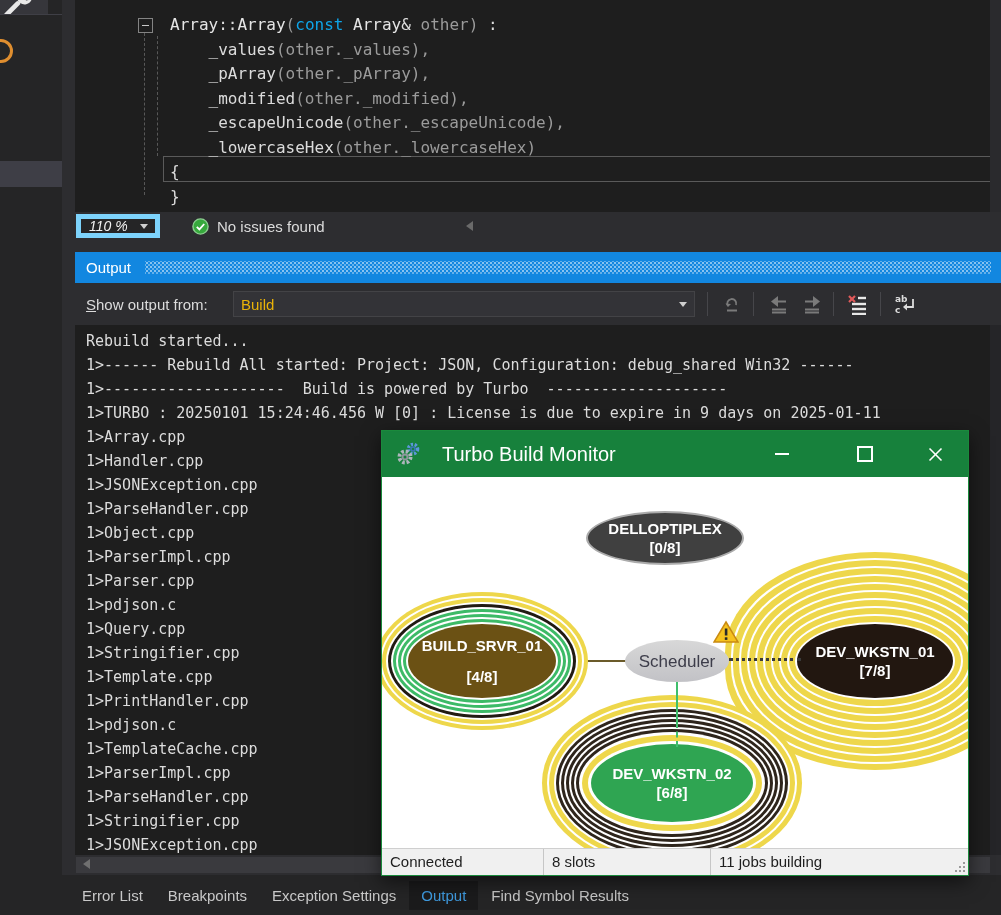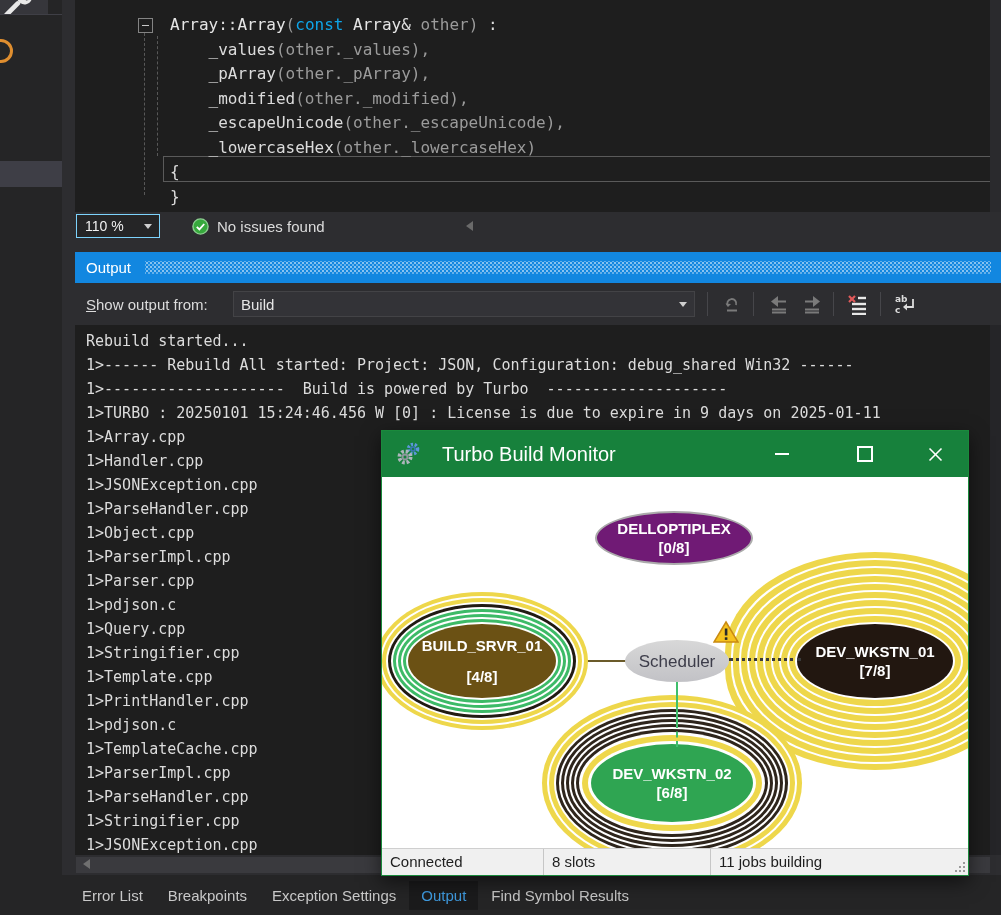--- a/index.html
+++ b/index.html
@@ -24,22 +24,22 @@
   #guide-1{left:69px;top:33px;height:162px;}
   #guide-2{left:82px;top:36px;height:120px;}
   #current-line-box{left:88px;top:156px;width:828px;height:24px;border:1px solid #5A5A5A;}
   #code-lines{left:95px;top:13px;font-family:"DejaVu Sans Mono",monospace;font-size:16px;line-height:24.5px;}
   .code-line{white-space:pre;height:24.5px;}
   .tk-plain{color:#DCDCDC;} .tk-dim{color:#9B9B9B;} .tk-type{color:#e5e5e5;} .tk-kw{color:#0ea5e9;}
   #editor-vscroll{right:0;top:0;width:11px;height:212px;background:#2A2A2D;}
 
   
   #editor-strip{left:75px;top:212px;width:926px;height:28px;background:#2D2D30;}
-  #zoom-combo{left:1px;top:2px;width:84px;height:24px;background:#252526;border:1px solid #7dd3fc;
-              box-sizing:border-box;display:flex;align-items:center;color:#F1F1F1;font-size:14px;}
+  #zoom-combo{left:1px;top:2px;width:84px;height:24px;background:#252526;border:5px solid #7dd3fc;
+              box-sizing:border-box;display:flex;align-items:center;color:#F1F1F1;font-size:14px;font-style:italic;}
   #zoom-combo .val{padding-left:8px;flex:1;}
   .caret-down{width:0;height:0;border-left:4px solid transparent;border-right:4px solid transparent;
               border-top:5px solid #CFCFCF;margin-right:7px;}
   #health{left:117px;top:0;height:28px;display:flex;align-items:center;}
   #health svg{display:block;}
   #health .txt{margin-left:8px;color:#DCDCDC;font-size:15px;}
   #strip-arrow{left:391px;top:9px;width:0;height:0;border-top:5px solid transparent;
                border-bottom:5px solid transparent;border-right:7px solid #6A6A6A;}
 
   
@@ -47,21 +47,21 @@
   #output-title{left:0;top:0;width:926px;height:31px;background:#1287E0;display:flex;align-items:center;}
   #output-title .txt{color:#FFFFFF;font-size:15px;padding-left:11px;}
   #drag-dots{flex:1;height:13px;margin:0 10px 0 14px;
      background-image:radial-gradient(rgba(255,255,255,.5) 1px,transparent 1.3px),
                       radial-gradient(rgba(255,255,255,.35) 1px,transparent 1.3px);
      background-size:4px 4px,4px 4px;background-position:0 0,2px 2px;}
   #output-toolbar{left:0;top:31px;width:926px;height:42px;background:#2D2D30;}
   #sof-label{left:11px;top:0;height:42px;display:flex;align-items:center;color:#DCDCDC;font-size:15px;}
   #sof-label .accel{text-decoration:underline;}
   #source-combo{left:158px;top:8px;width:462px;height:26px;background:#333337;border:1px solid #434346;
-                box-sizing:border-box;display:flex;align-items:center;color:#e5e5e5;font-size:15px;}
+                box-sizing:border-box;display:flex;align-items:center;color:#eab308;font-size:15px;}
   #source-combo .val{padding-left:7px;flex:1;}
   .tb-sep{top:9px;width:1px;height:24px;background:#46464A;}
   .tb-icon{top:10px;width:24px;height:22px;display:flex;align-items:center;justify-content:center;}
   #output-lines{left:0;top:73px;width:915px;height:530px;overflow:hidden;padding-top:4px;box-sizing:border-box;}
   .out-line{white-space:pre;font-family:"DejaVu Sans Mono",monospace;font-size:15px;line-height:24px;
             color:#DCDCDC;padding-left:11px;}
   #output-hscroll{left:0;top:603px;width:926px;height:20px;background:#2D2D30;}
   #output-hscroll .track{position:absolute;left:1px;top:2px;width:914px;height:16px;background:#3A3A3E;}
   #output-hscroll .arrow{position:absolute;left:8px;top:4px;width:0;height:0;border-top:5px solid transparent;
             border-bottom:5px solid transparent;border-right:7px solid #707070;}
@@ -75,21 +75,21 @@
   #monitor-title .txt{color:#FFFFFF;font-size:20px;margin-left:19px;}
   .win-btn{position:absolute;top:8px;width:30px;height:30px;display:flex;align-items:center;justify-content:center;}
   #btn-min{left:385px;} #btn-max{left:468px;} #btn-close{left:538px;}
   #btn-min .bar{width:14px;height:2px;background:#FFFFFF;}
   #btn-max .box{width:12px;height:12px;border:2px solid #FFFFFF;}
   #monitor-client{left:0;top:46px;width:586px;height:371px;background:#FFFFFF;overflow:hidden;}
 
   .node{position:absolute;border-radius:50%;display:flex;flex-direction:column;align-items:center;
         justify-content:center;text-align:center;z-index:2;}
   .node .nm,.node .sl{color:#FFFFFF;font-size:15px;font-weight:bold;line-height:19px;}
-  #node-delloptiplex{left:213px;top:34px;width:158px;height:54px;background:#701a75;border:2px solid #ABABAB;box-sizing:border-box;}
+  #node-delloptiplex{left:204px;top:34px;width:158px;height:54px;background:#404040;border:2px solid #ABABAB;box-sizing:border-box;}
   #node-build-srvr{left:26px;top:147px;width:148px;height:74px;background:#6B5114;
      box-shadow:0 0 0 2px #FFF,0 0 0 5px #3DBA67,0 0 0 7px #FFF,0 0 0 10px #3DBA67,0 0 0 12px #FFF,
                 0 0 0 15px #3DBA67,0 0 0 17px #FFF,0 0 0 20px #211A12,0 0 0 22px #FFF,
                 0 0 0 26px #EED74B,0 0 0 28px #FFF,0 0 0 32px #EED74B;gap:12px;}
   #node-dev1{left:415px;top:147px;width:156px;height:74px;background:#221710;
      box-shadow:0 0 0 2px #FFF,0 0 0 8px #EED74B,0 0 0 10px #FFF,0 0 0 16px #EED74B,0 0 0 18px #FFF,
                 0 0 0 24px #EED74B,0 0 0 26px #FFF,0 0 0 32px #EED74B,0 0 0 34px #FFF,
                 0 0 0 40px #EED74B,0 0 0 42px #FFF,0 0 0 48px #EED74B,0 0 0 50px #FFF,
                 0 0 0 56px #EED74B,0 0 0 58px #FFF,0 0 0 64px #EED74B,0 0 0 66px #FFF,0 0 0 72px #EED74B;}
   #node-dev2{left:209px;top:267px;width:162px;height:78px;background:#2FA552;

